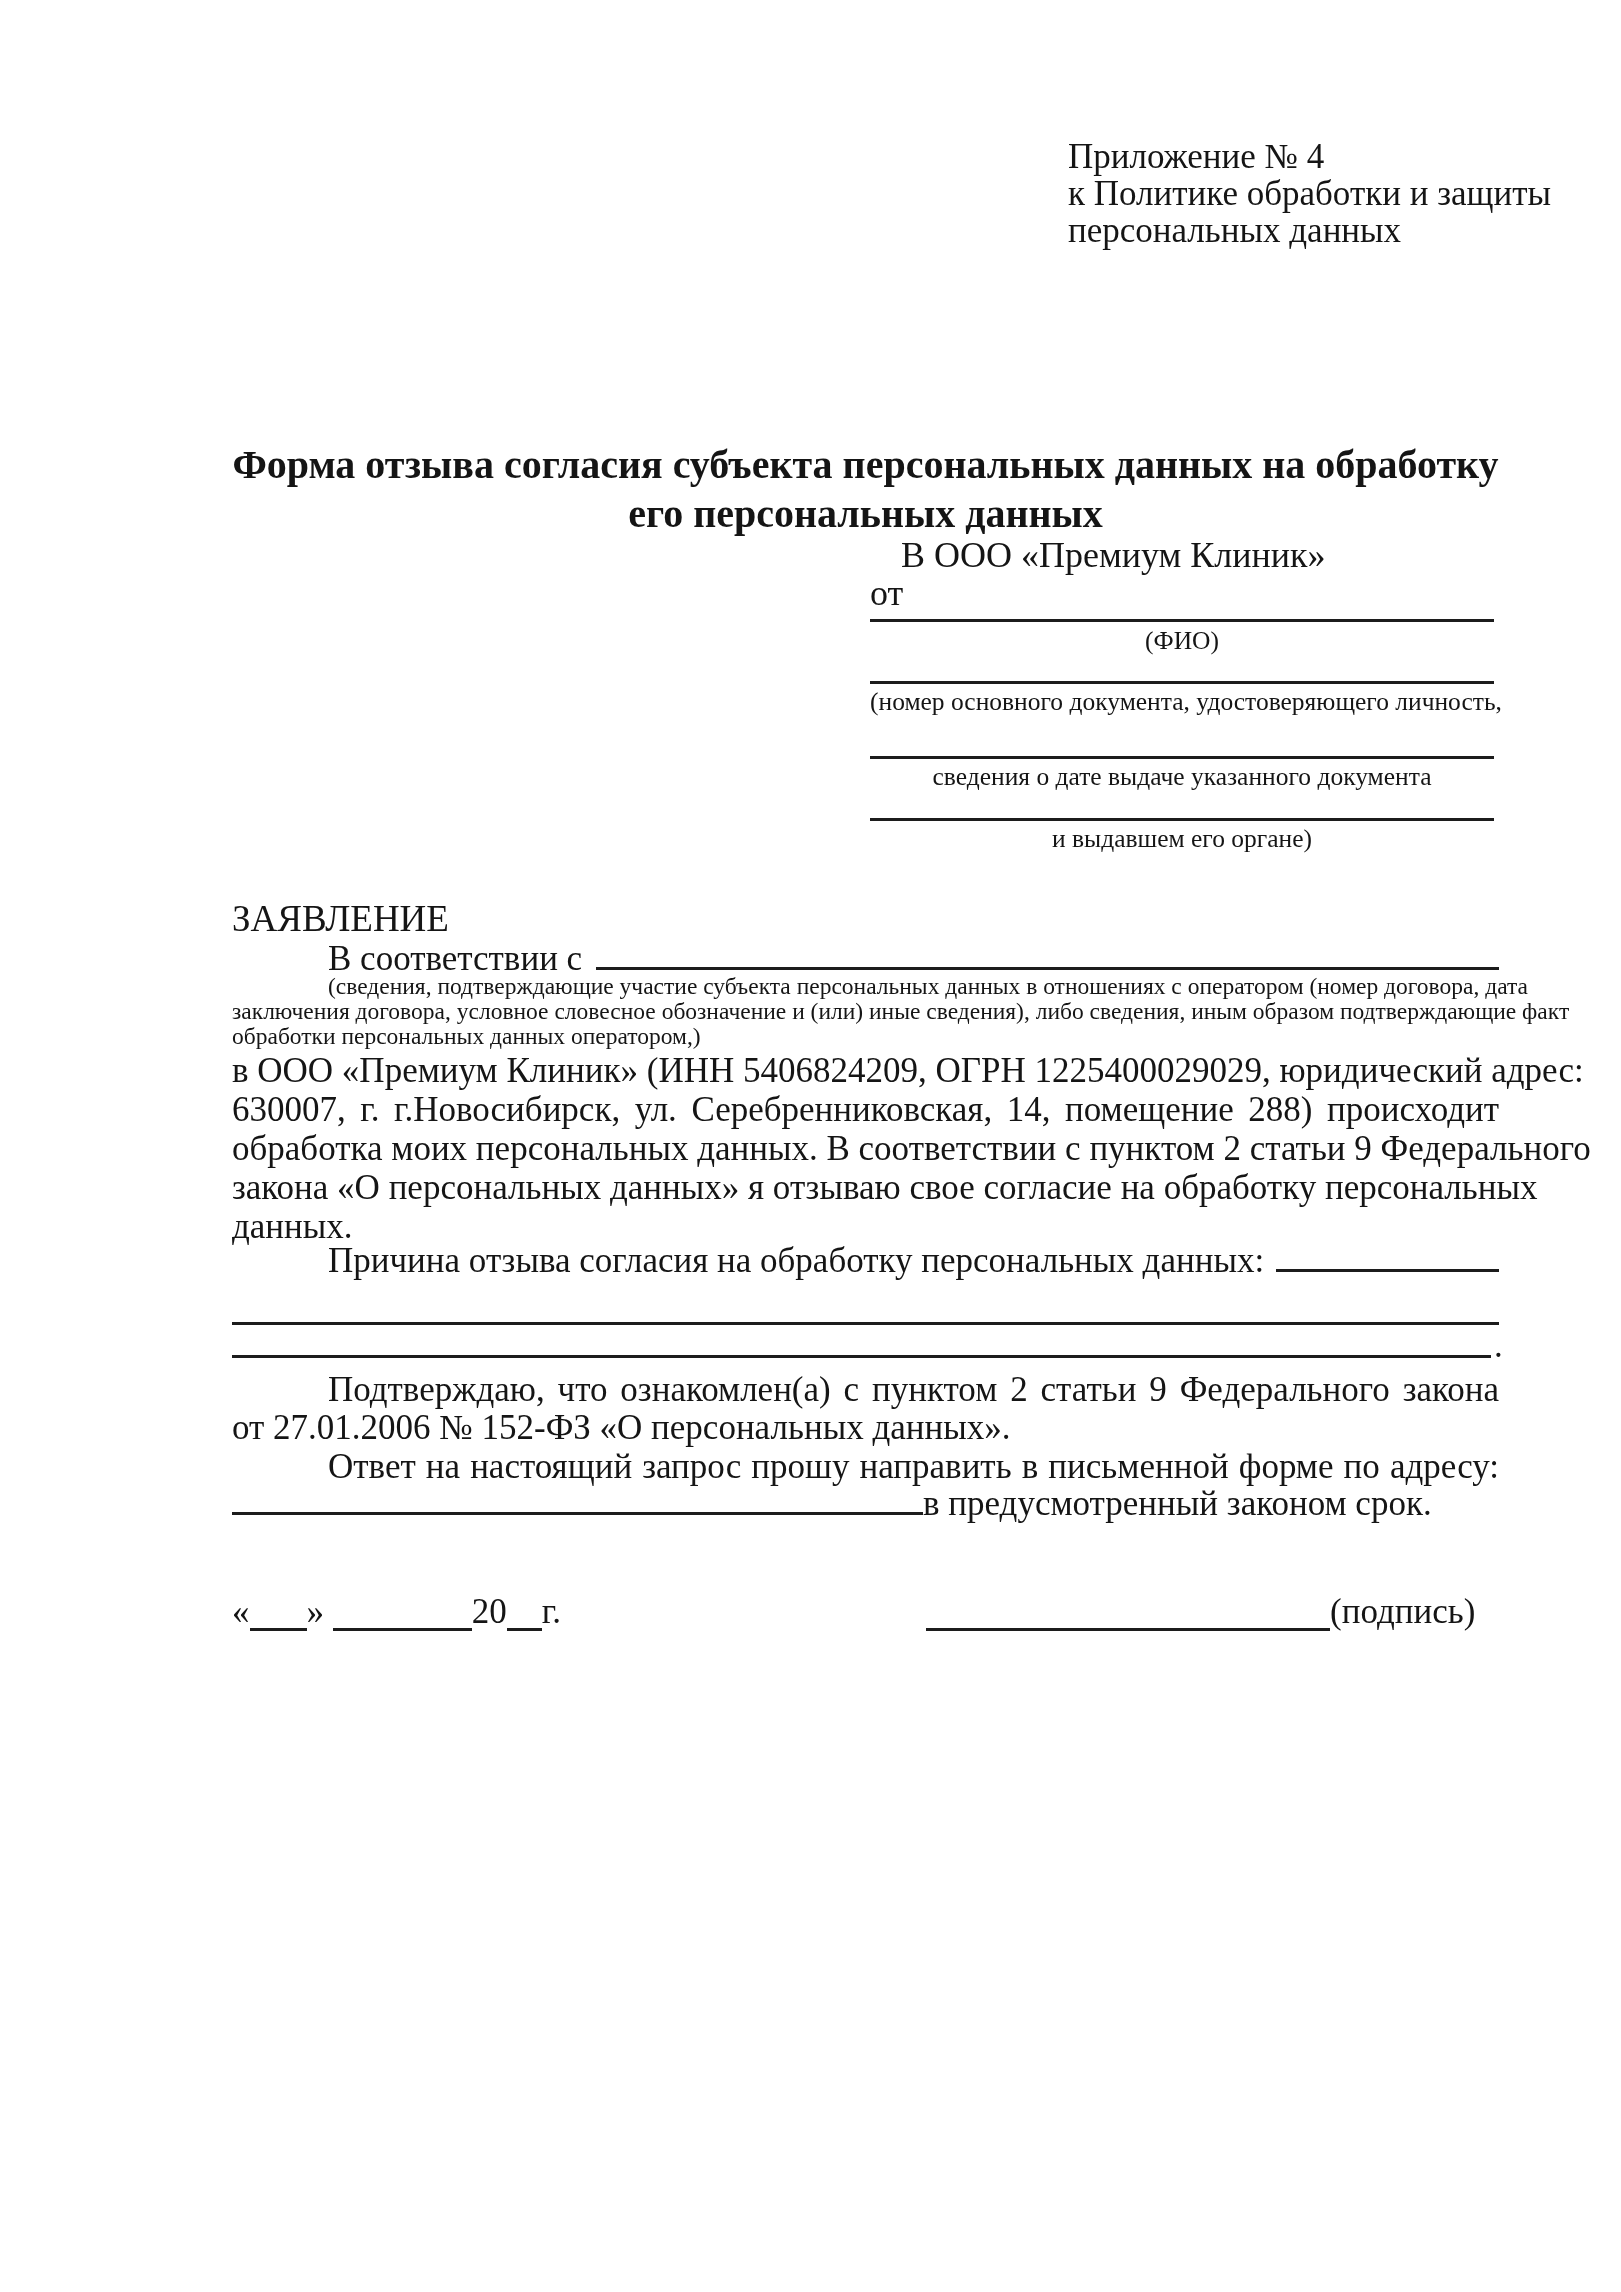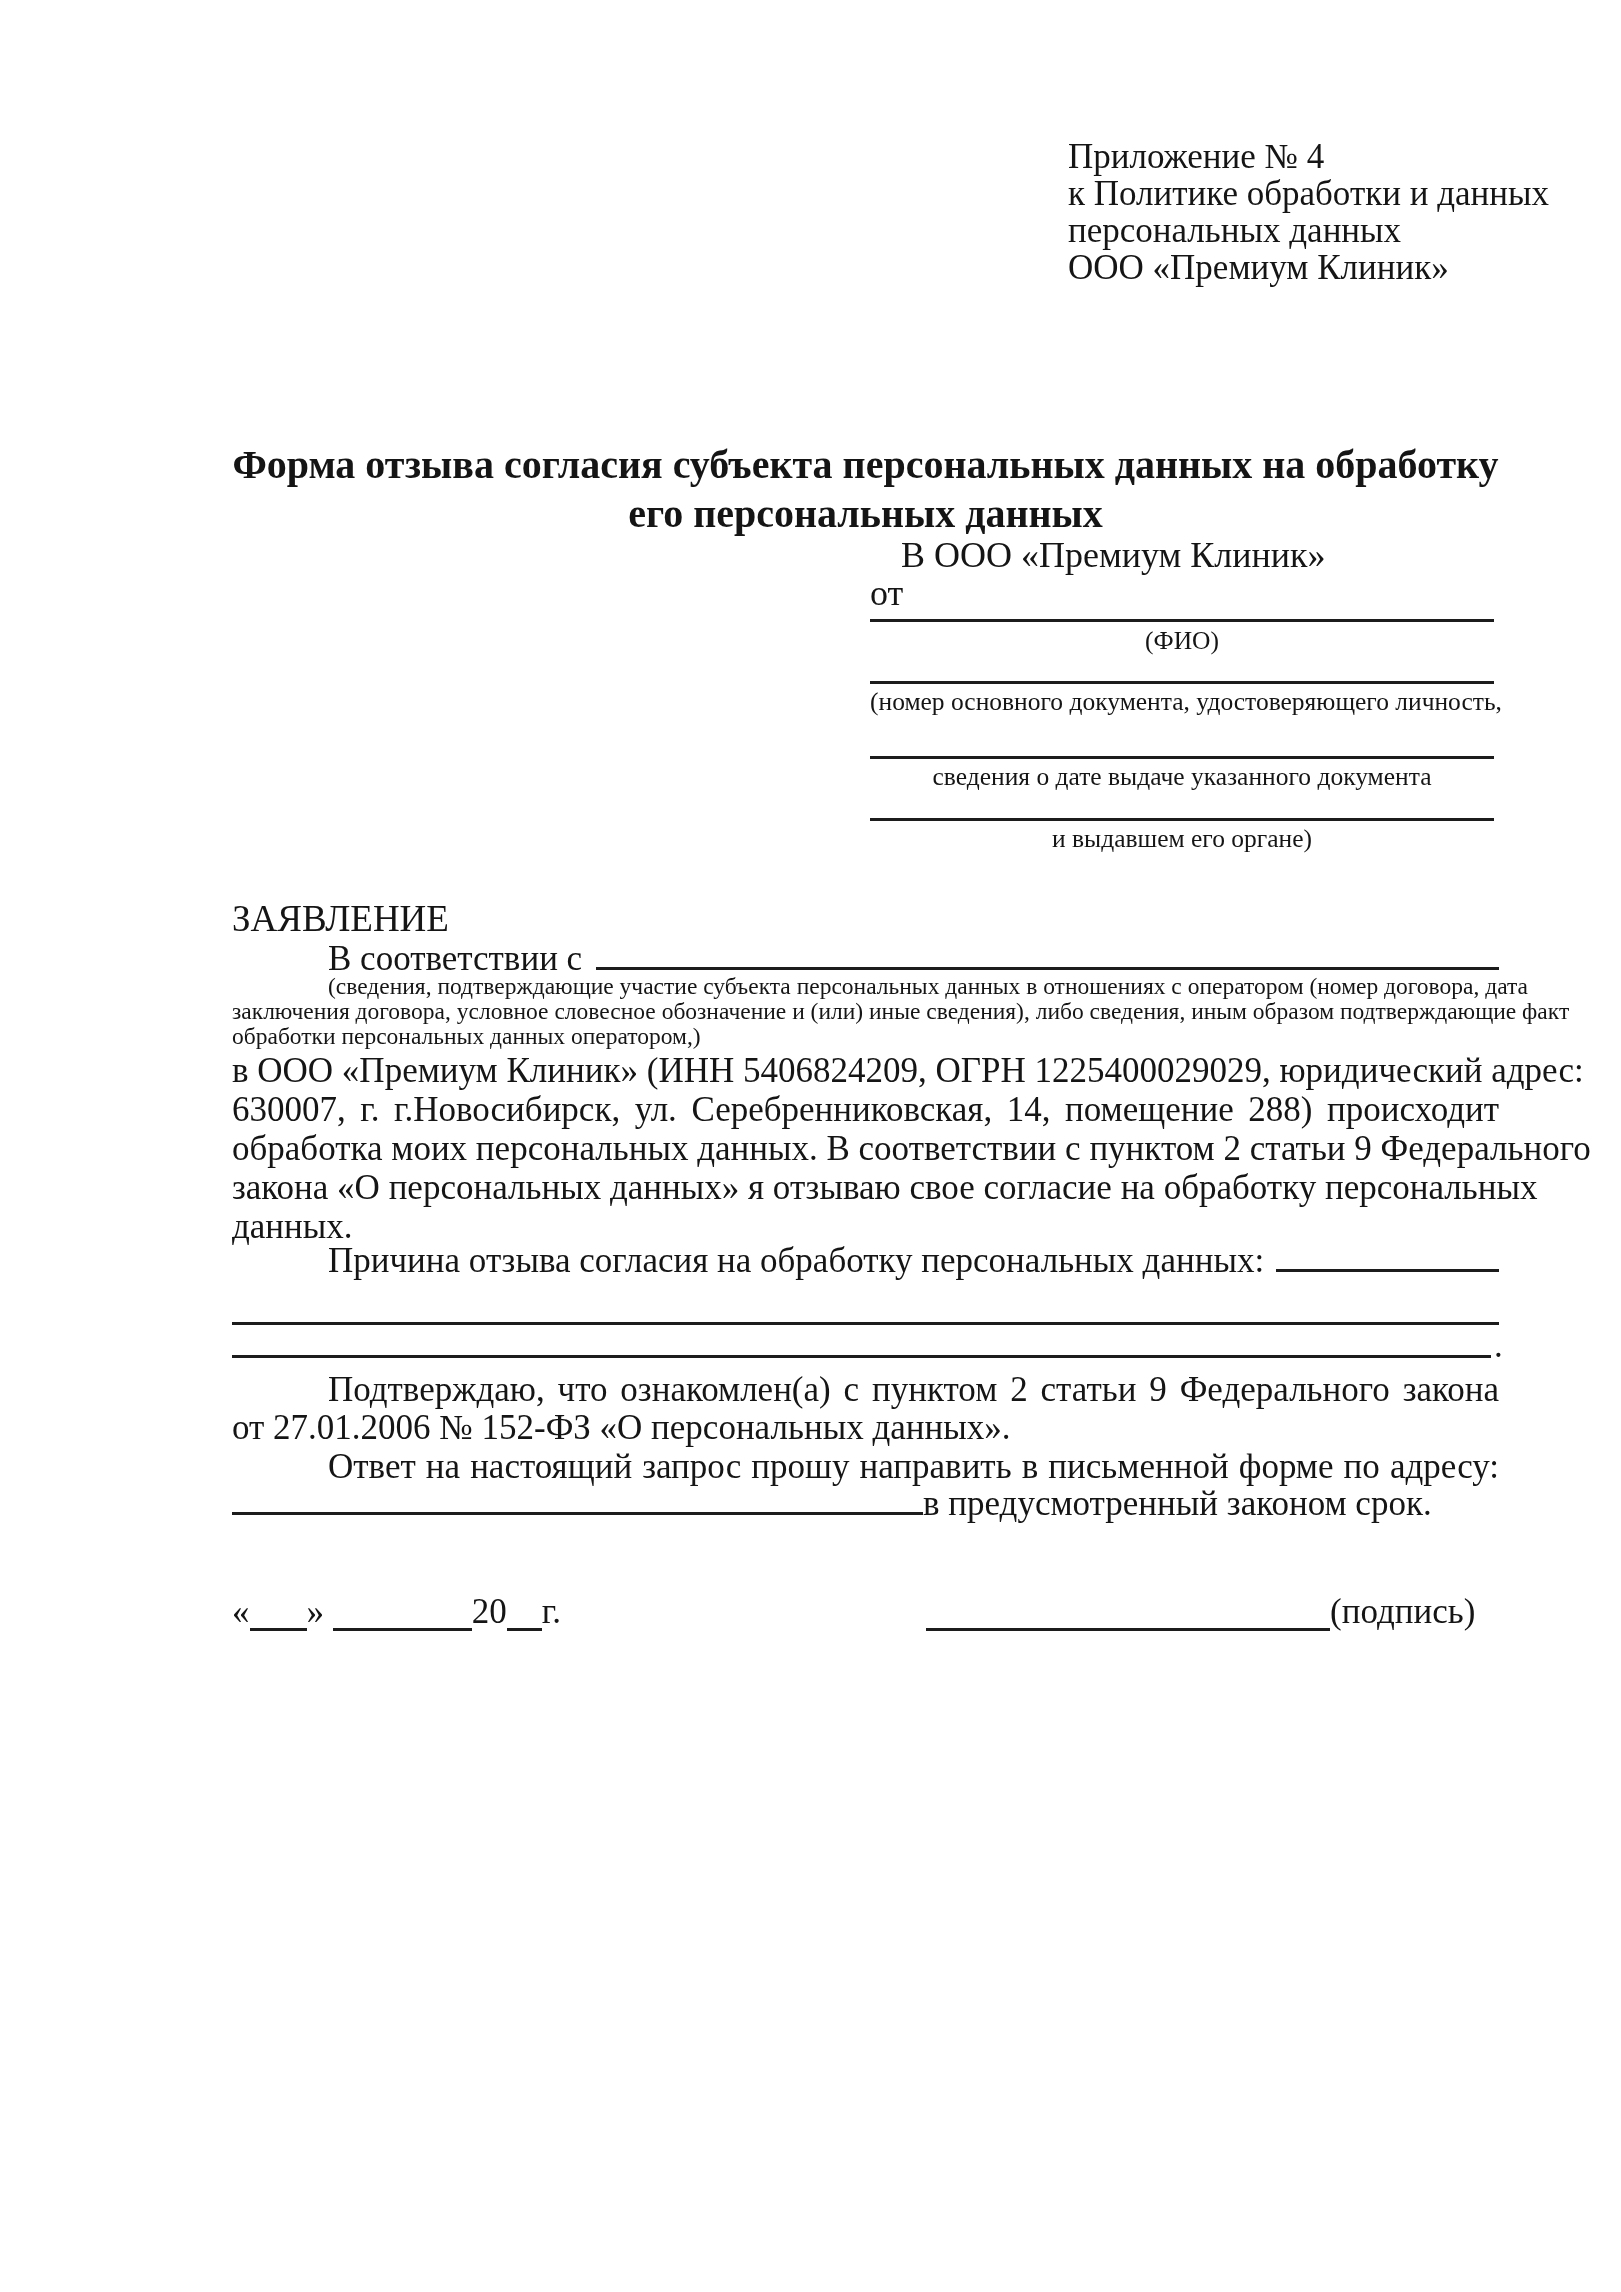--- a/index.html
+++ b/index.html
@@ -117,23 +117,22 @@
 
   .nowrap { white-space: nowrap; }
 </style>
 </head>
 <body>
 
 <div class="page">
 
   <div class="abs header-right">
     <div>Приложение № 4</div>
-    <div>к Политике обработки и данных</div>
+    <div>к Политике обработки и защиты</div>
     <div>персональных данных</div>
-    <div>ООО «Премиум Клиник»</div>
   </div>
 
   <div class="abs title">
     <div>Форма отзыва согласия субъекта персональных данных на обработку</div>
     <div>его персональных данных</div>
   </div>
 
   <div class="abs addressee">
     <div class="abs" style="top:0; left:0;margin-left:31px;">В ООО «Премиум Клиник»</div>
     <div class="abs" style="top:38px; left:0;">от</div>

